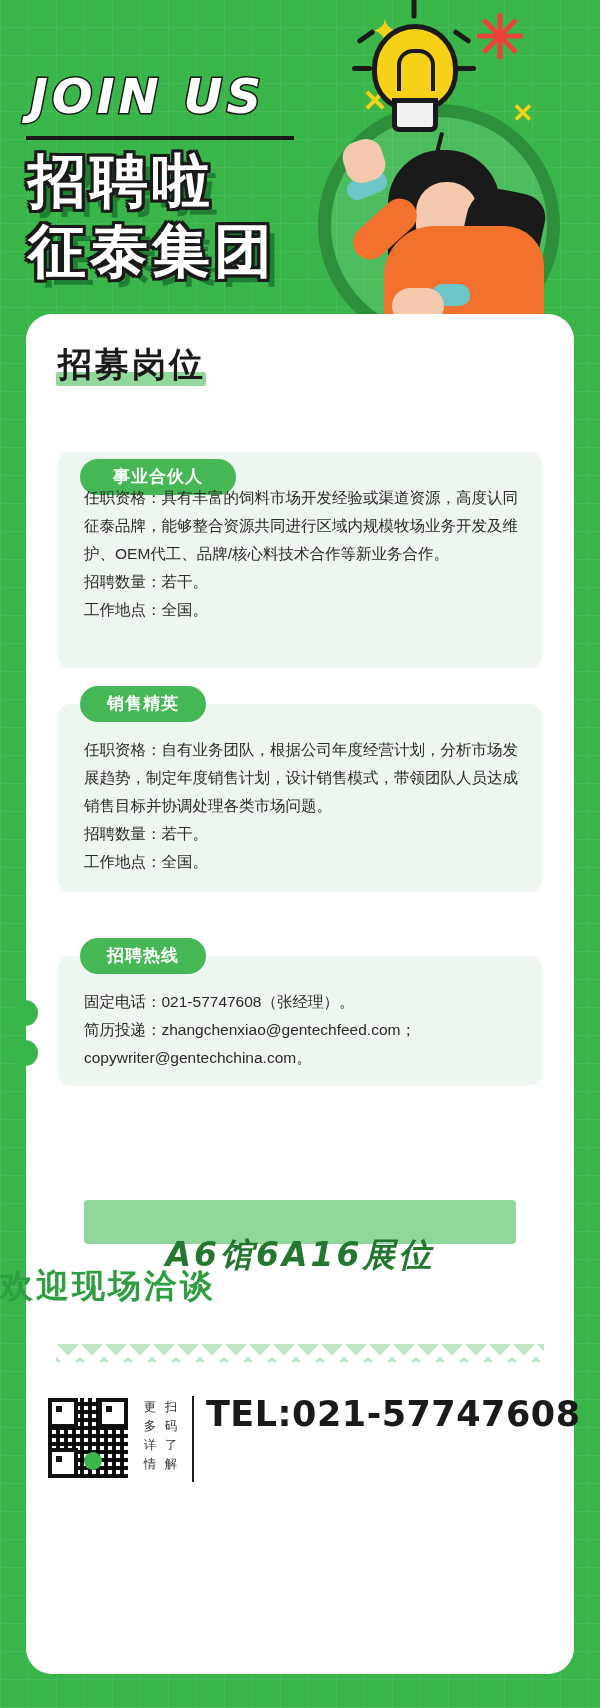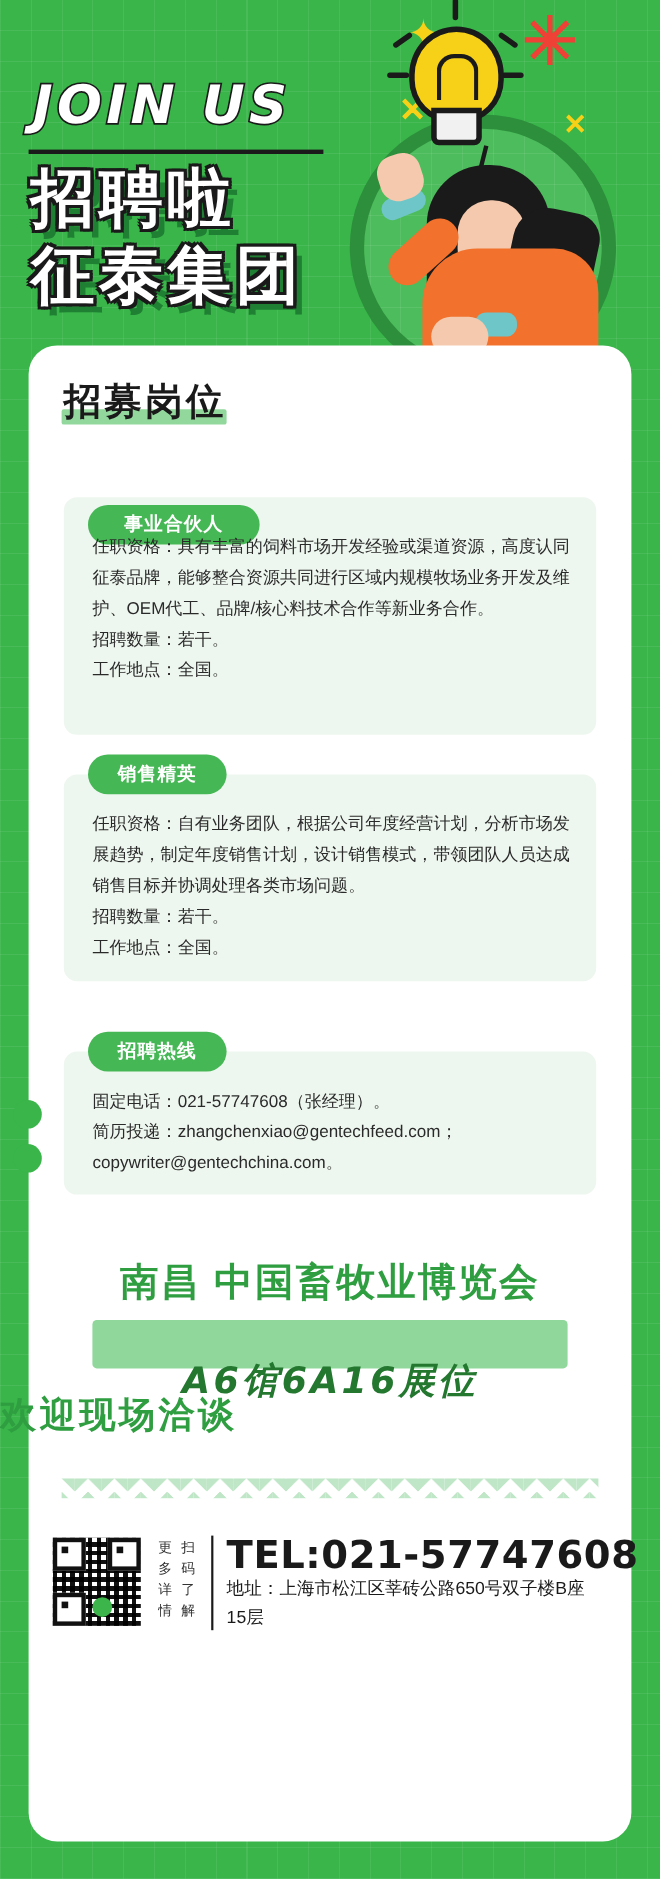--- a/index.html
+++ b/index.html
@@ -466,21 +466,20 @@
   <div class="pill" style="left:80px; top:686px; width:126px;">销售精英</div>
   <div class="body-text" style="left:84px; top:736px; white-space:pre-line;">任职资格：自有业务团队，根据公司年度经营计划，分析市场发展趋势，制定年度销售计划，设计销售模式，带领团队人员达成销售目标并协调处理各类市场问题。
 招聘数量：若干。
 工作地点：全国。</div>
 
   <div class="block" style="top:956px; height:130px;"></div>
   <div class="pill" style="left:80px; top:938px; width:126px;">招聘热线</div>
   <div class="body-text" style="left:84px; top:988px; white-space:pre-line;">固定电话：021-57747608（张经理）。
 简历投递：zhangchenxiao@gentechfeed.com；copywriter@gentechchina.com。</div>
 
-  <div class="big-line1">南昌 中国畜牧业博览会</div>
   <div class="big-line2-wrap"></div>
   <div class="big-line2">A6馆6A16展位</div>
   <div class="big-line3">欢迎现场洽谈</div>
 
   <div class="zigzag"></div>
 
   <div class="qr">
     <div class="qr-eye" style="left:0; top:0;">
         <i></i>
       </div>
@@ -491,15 +490,14 @@
         <i></i>
       </div>
   </div>
   <div class="qr-green"></div>
 
   <div class="vtext">
     <span class="vcol">更<br>多<br>详<br>情</span><span class="vcol">扫<br>码<br>了<br>解</span>
   </div>
   <div class="divider-v"></div>
   <div class="tel">TEL:021-57747608</div>
-  <div class="addr">地址：上海市松江区莘砖公路650号双子楼B座15层</div>
 
 </div>
 
 </body></html>

